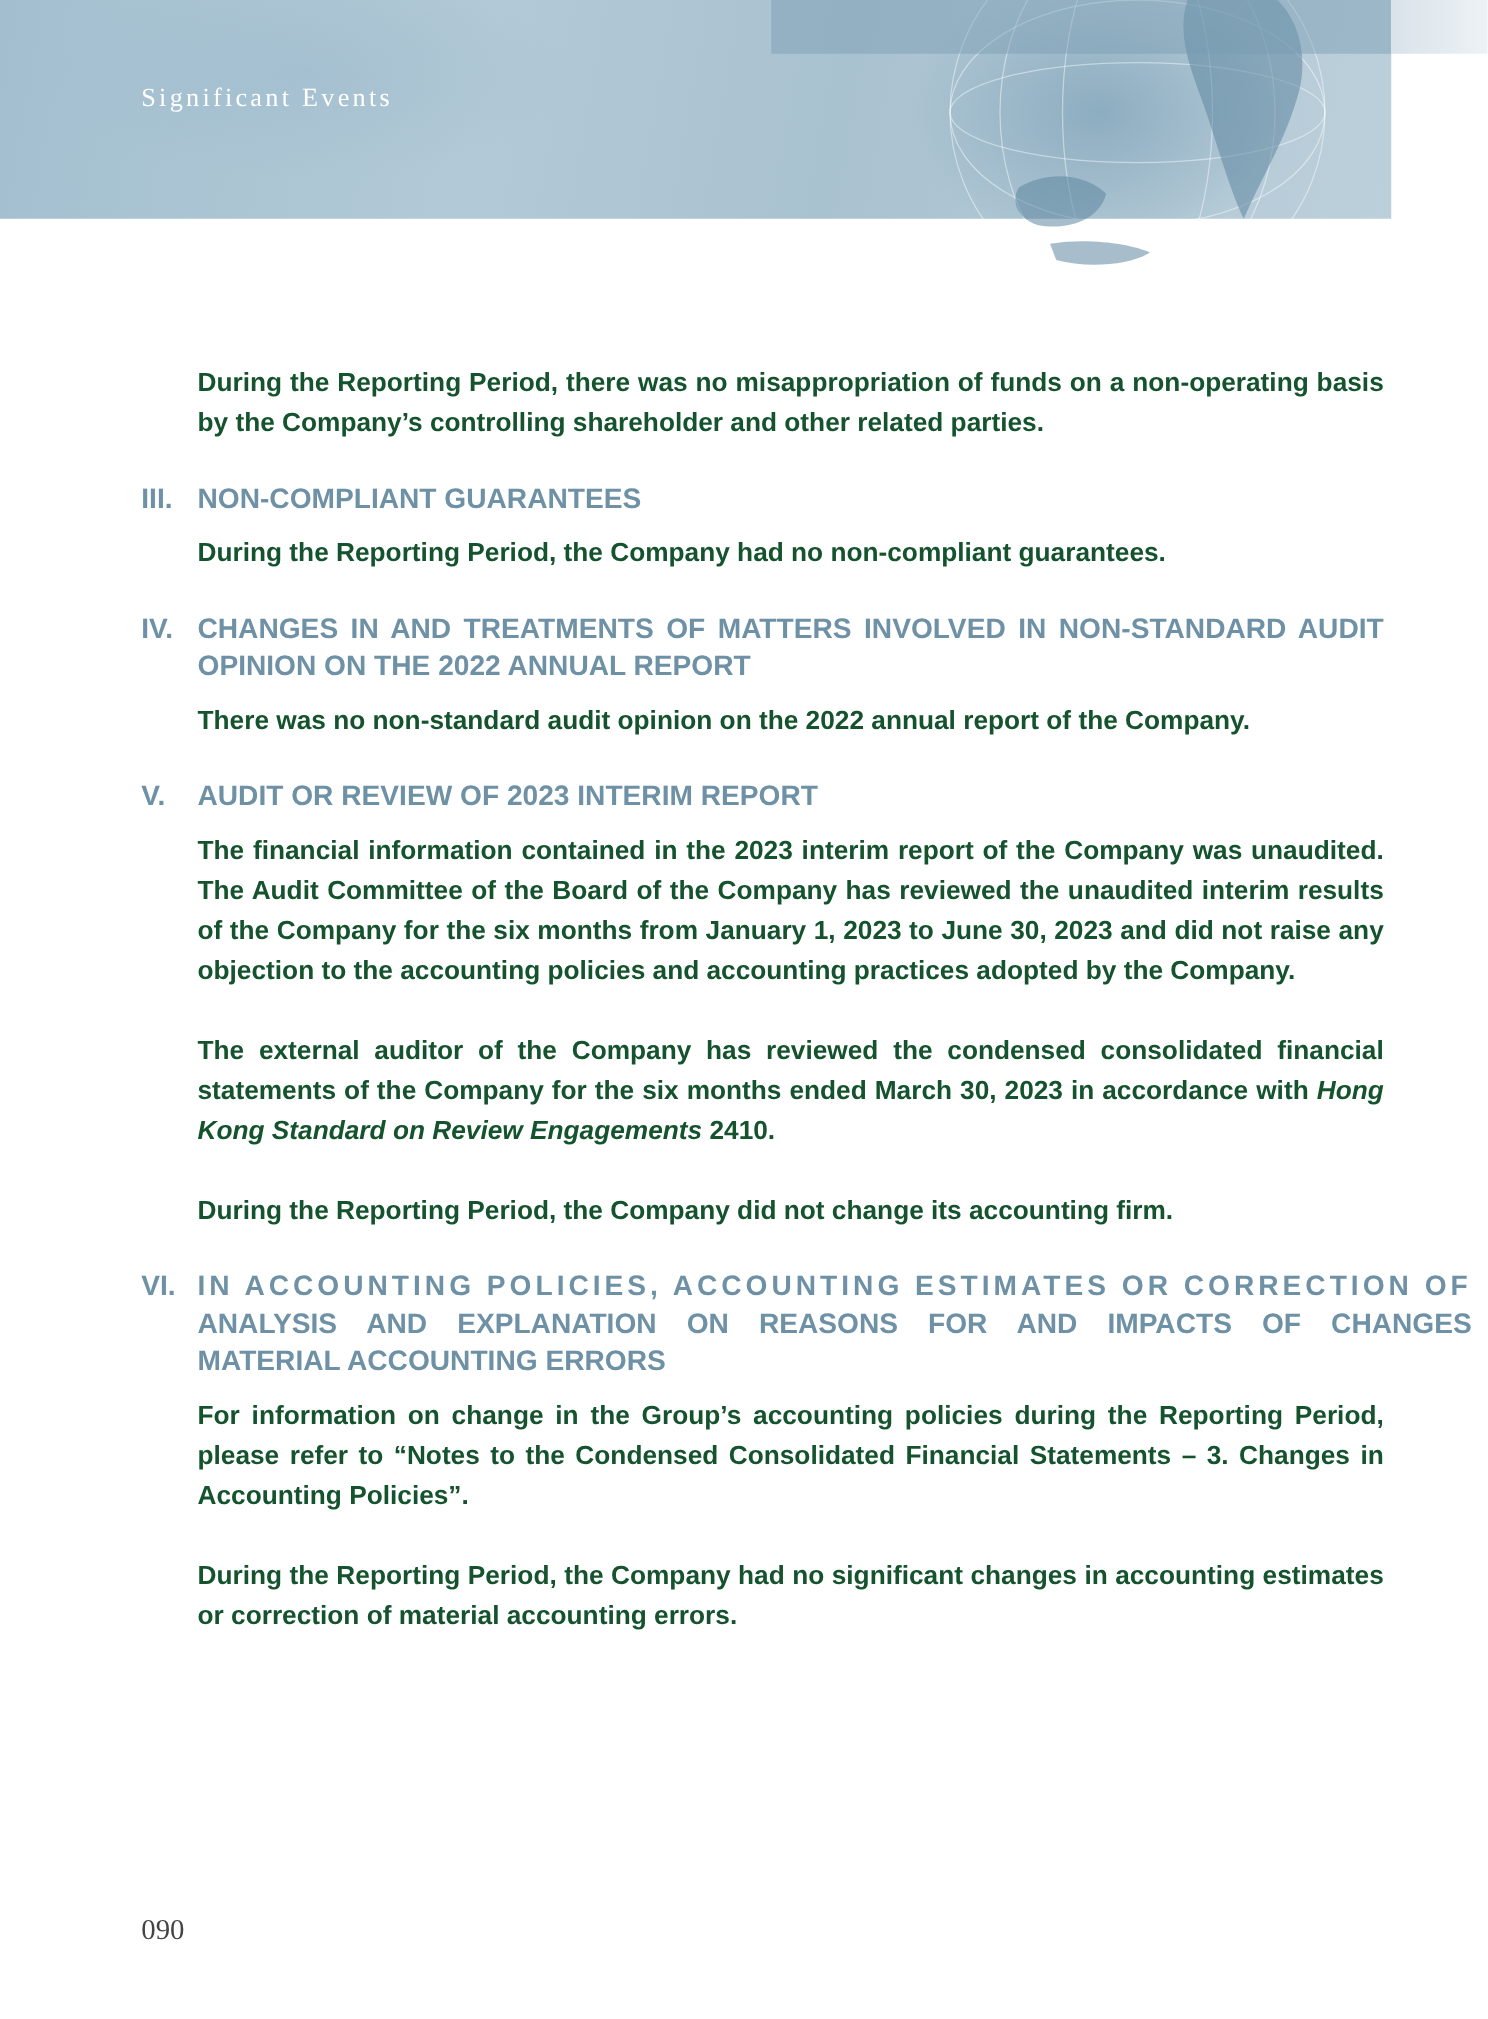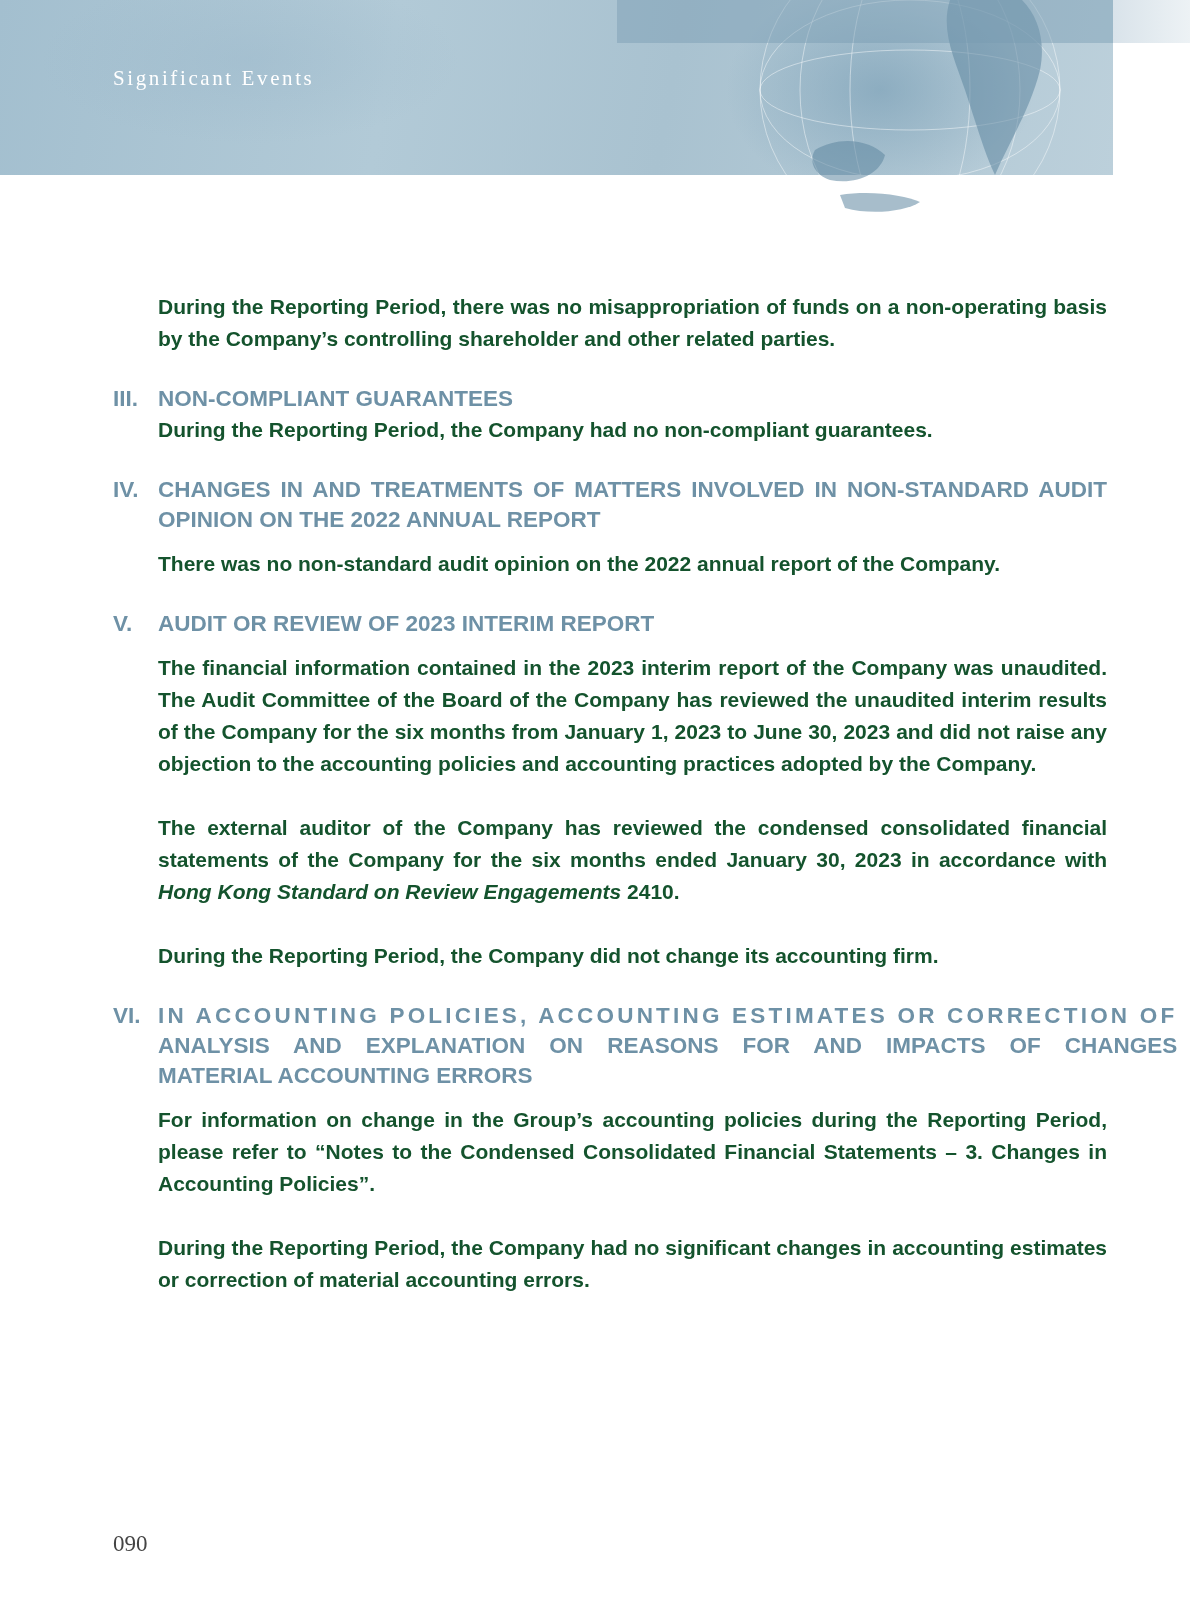--- a/index.html
+++ b/index.html
@@ -85,21 +85,21 @@
     </div>
   </div>
 
   <div class="section" style="margin-top:29px;">
     <div class="heading">
       <span class="num">III.</span>
       <span class="title">
         <span class="line last">NON-COMPLIANT GUARANTEES</span>
       </span>
     </div>
-    <div class="body" style="">
+    <div class="body" style="margin-top:13px;">
       <p>During the Reporting Period, the Company had no non-compliant guarantees.</p>
     </div>
   </div>
 
   <div class="section" style="margin-top:29px;">
     <div class="heading">
       <span class="num">IV.</span>
       <span class="title">
         <span class="line">CHANGES IN AND TREATMENTS OF MATTERS INVOLVED IN NON-STANDARD AUDIT</span>
         <span class="line last">OPINION ON THE 2022 ANNUAL REPORT</span>
@@ -112,21 +112,21 @@
 
   <div class="section" style="margin-top:29px;">
     <div class="heading">
       <span class="num">V.</span>
       <span class="title">
         <span class="line last">AUDIT OR REVIEW OF 2023 INTERIM REPORT</span>
       </span>
     </div>
     <div class="body" style="margin-top:13px;">
       <p>The financial information contained in the 2023 interim report of the Company was unaudited. The Audit Committee of the Board of the Company has reviewed the unaudited interim results of the Company for the six months from January 1, 2023 to June 30, 2023 and did not raise any objection to the accounting policies and accounting practices adopted by the Company.</p>
-      <p><span>The external auditor of the Company has reviewed the condensed consolidated financial statements of the Company for the six months ended January 30, 2023 in accordance with </span><em>Hong Kong Standard on Review Engagements</em><span> 2410.</span></p>
+      <p><span>The external auditor of the Company has reviewed the condensed consolidated financial statements of the Company for the six months ended March 30, 2023 in accordance with </span><em>Hong Kong Standard on Review Engagements</em><span> 2410.</span></p>
       <p>During the Reporting Period, the Company did not change its accounting firm.</p>
     </div>
   </div>
 
   <div class="section" style="margin-top:29px;">
     <div class="heading">
       <span class="num">VI.</span>
       <span class="title">
         <span class="line spaced">IN ACCOUNTING POLICIES, ACCOUNTING ESTIMATES OR CORRECTION OF</span>
         <span class="line">ANALYSIS AND EXPLANATION ON REASONS FOR AND IMPACTS OF CHANGES</span>

